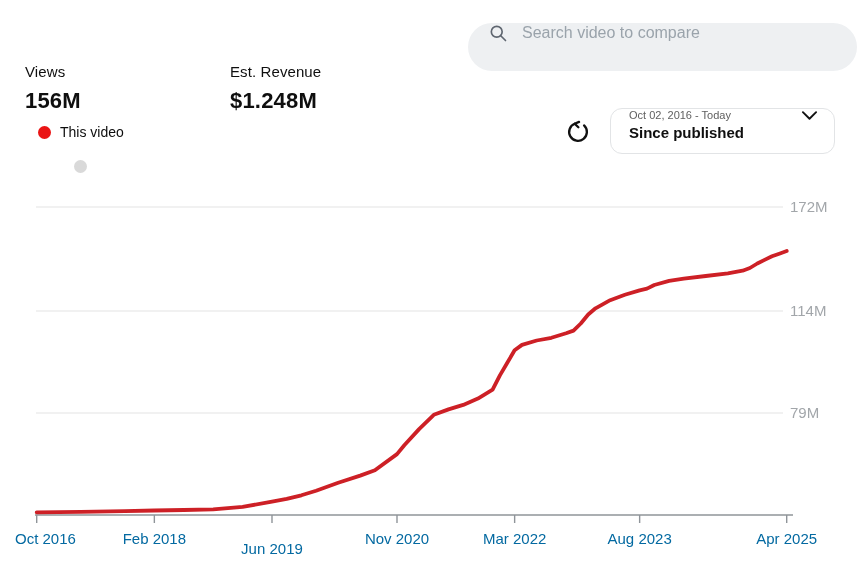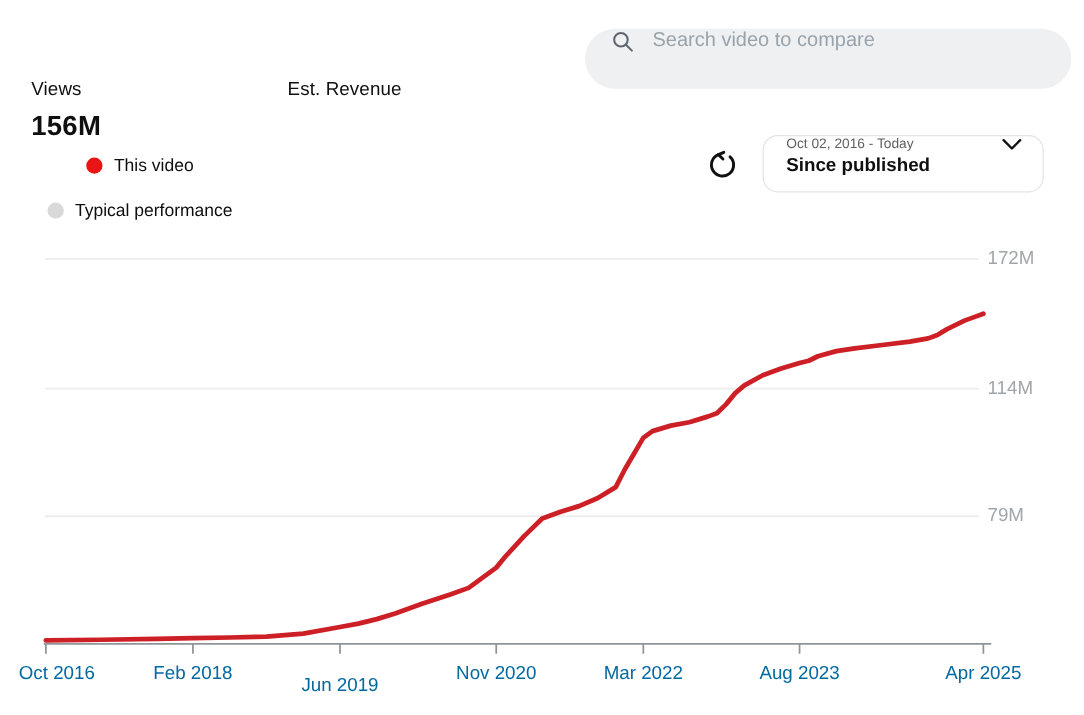--- a/index.html
+++ b/index.html
@@ -55,40 +55,40 @@
 </style>
 </head>
 <body>
 
 <div class="metric views">
   <div class="metric-label">Views</div>
   <div class="metric-value">156M</div>
 </div>
 <div class="metric revenue">
   <div class="metric-label">Est. Revenue</div>
+  <div class="metric-value">$1.248M</div>
 </div>
 
 <div class="search-pill">
   <span style="display:flex;">
     <svg width="20" height="20" viewBox="0 0 24 24" fill="none" stroke="#5f6670" stroke-width="2" stroke-linecap="round">
       <circle cx="10.5" cy="10.5" r="6.5"></circle>
       <line x1="15.3" y1="15.3" x2="21" y2="21"></line>
     </svg>
   </span>
   <input type="text" placeholder="Search video to compare" style="">
 </div>
 
 <div class="legend">
   <div class="legend-item">
     <span class="legend-dot" style="background: rgb(234, 20, 20);"></span>
     <span class="legend-label">This video</span>
   </div>
   <div class="legend-item">
     <span class="legend-dot" style="background: rgb(217, 217, 217);"></span>
-    <span class="legend-label">Typical performance</span>
   </div>
 </div>
 
 <button class="refresh-btn" aria-label="refresh">
   <span style="display:flex;">
     <svg width="28" height="28" viewBox="0 0 24 24" fill="none" stroke="#111111" stroke-width="2" stroke-linecap="round" stroke-linejoin="round">
       <path d="M9.2 4.9 A 7.6 7.6 0 1 0 17.2 6.4"></path>
       <path d="M9.2 4.9 L 12.9 3.3 M9.2 4.9 L 12.3 7.9"></path>
     </svg>
   </span>

